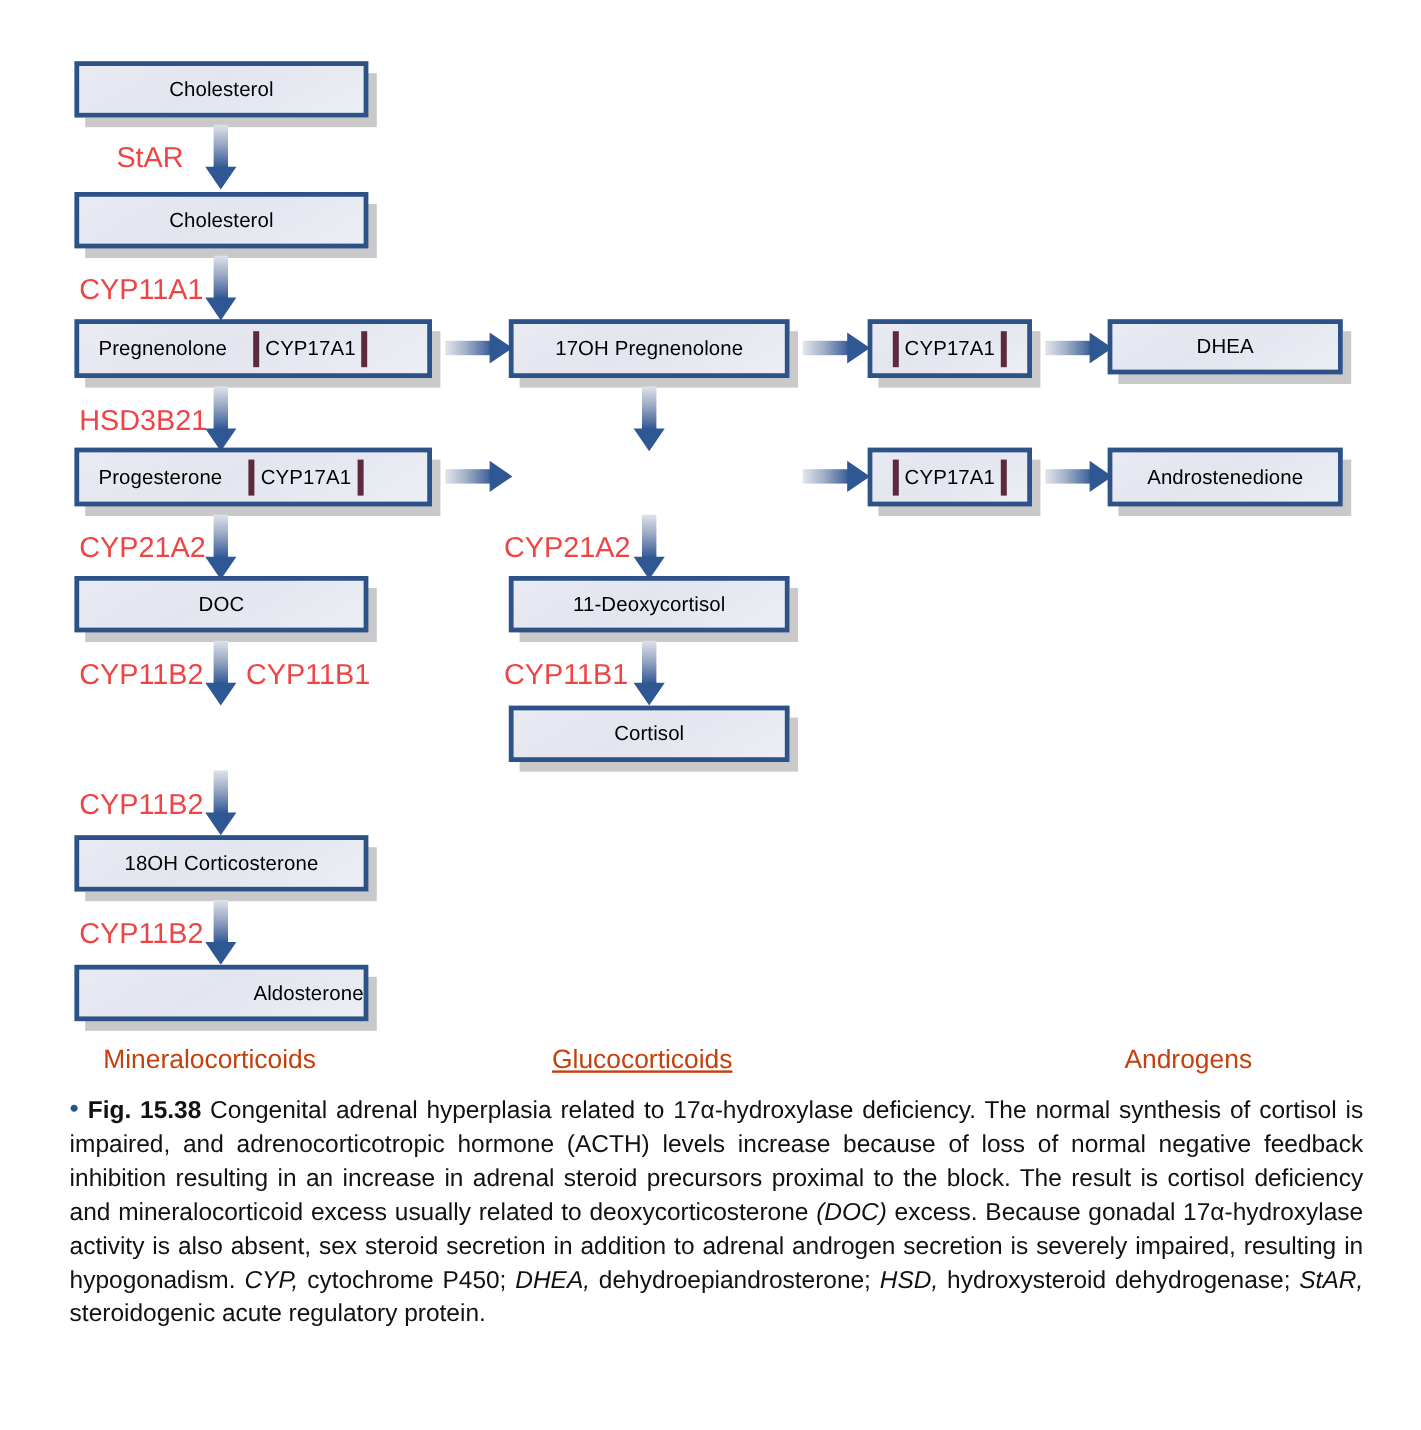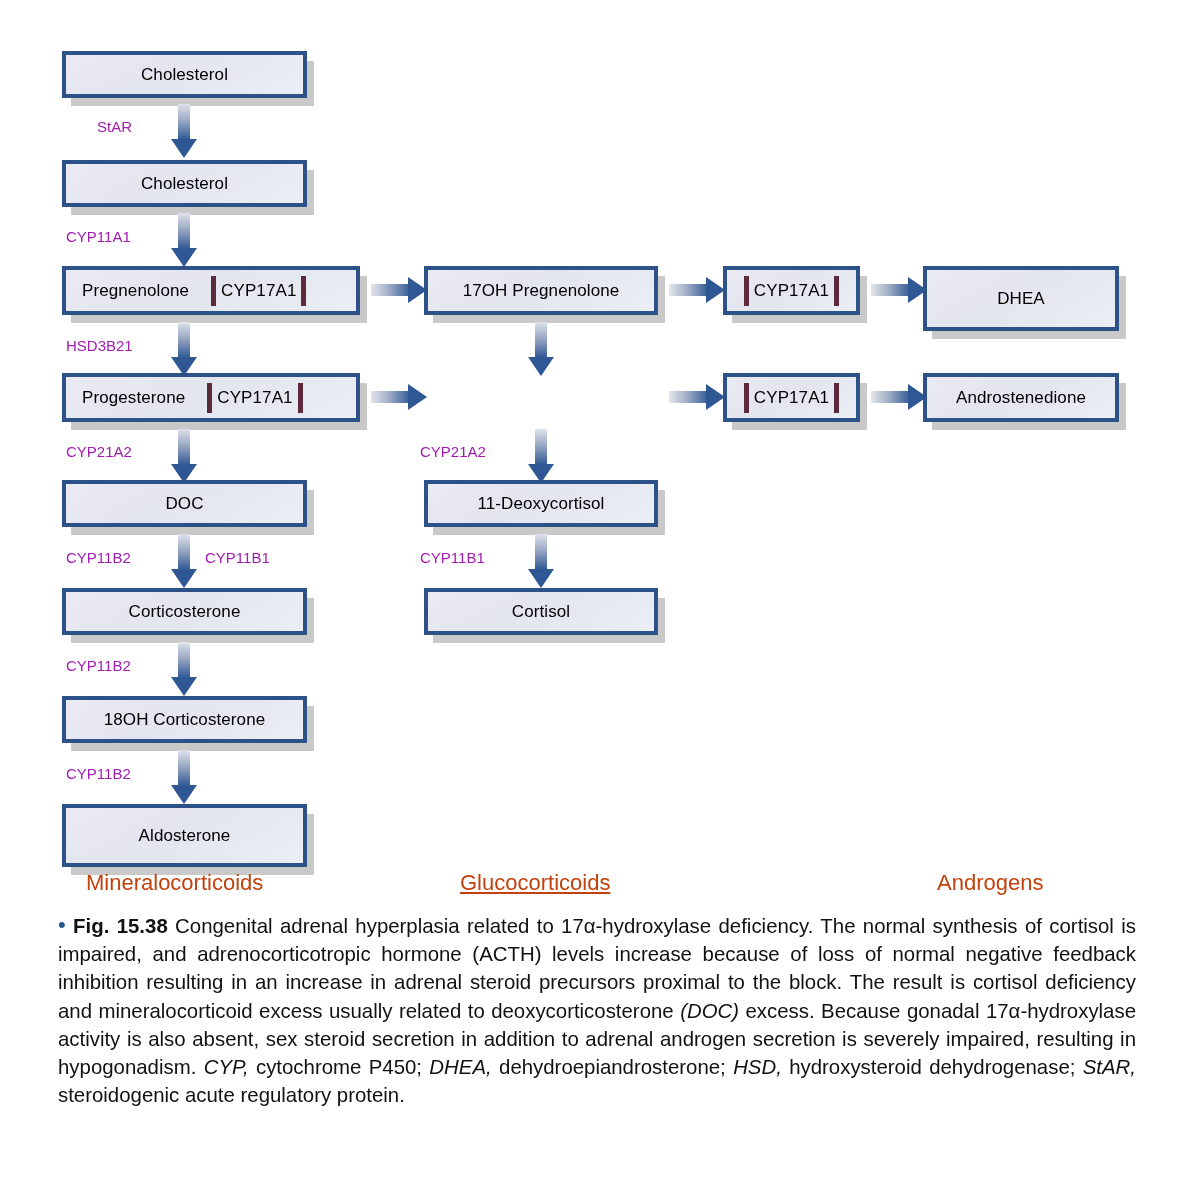--- a/index.html
+++ b/index.html
@@ -100,23 +100,23 @@
     right: 0;
     width: 0; height: 0;
     border-top: 13px solid transparent;
     border-bottom: 13px solid transparent;
     border-left: 19px solid #2f5794;
   }
 
   
   .steplabel {
     position: absolute;
-    font-size: 15px;
+    font-size: 24px;
     white-space: nowrap;
-    color: #a21caf;
+    color: #ef4444;
   }
 
   
   .classlabel {
     position: absolute;
     font-size: 22px;
     white-space: nowrap;
     color: #c2410c;
   }
 
@@ -199,41 +199,38 @@
     <span class="lbl">DOC</span>
   </div>
 
   <div class="steplabel" style="left:66px; top:549px;">CYP11B2</div>
   <div class="steplabel" style="left:205px; top:549px;">CYP11B1</div>
   <div class="varrow" style="left:178px; top:534px; height:54px;">
     <span class="shaft" style="height:36px;"></span>
     <span class="head"></span>
   </div>
 
-  <div class="node" style="left:62px; top:588px; width:245px; height:47px;">
-    <span class="lbl">Corticosterone</span>
-  </div>
 
   <div class="steplabel" style="left:66px; top:657px;">CYP11B2</div>
   <div class="varrow" style="left:178px; top:642px; height:54px;">
     <span class="shaft" style="height:36px;"></span>
     <span class="head"></span>
   </div>
 
   <div class="node" style="left:62px; top:696px; width:245px; height:47px;">
     <span class="lbl">18OH Corticosterone</span>
   </div>
 
   <div class="steplabel" style="left:66px; top:765px;">CYP11B2</div>
   <div class="varrow" style="left:178px; top:750px; height:54px;">
     <span class="shaft" style="height:36px;"></span>
     <span class="head"></span>
   </div>
 
-  <div class="node" style="left:62px; top:804px; width:245px; height:63px;">
+  <div class="node" style="left:62px; top:804px; width:245px; height:47px;justify-content:flex-end;">
     <span class="lbl">Aldosterone</span>
   </div>
 
   <div class="harrow" style="left:371px; top:284px; width:56px;">
     <span class="shaft" style="width:40px;"></span>
     <span class="head"></span>
   </div>
 
   <div class="node" style="left:424px; top:266px; width:234px; height:49px;">
     <span class="lbl">17OH Pregnenolone</span>
@@ -281,21 +278,21 @@
       <span class="bname">CYP17A1</span>
       <span class="blk-bar"></span>
     </span>
   </div>
 
   <div class="harrow" style="left:871px; top:284px; width:56px;">
     <span class="shaft" style="width:40px;"></span>
     <span class="head"></span>
   </div>
 
-  <div class="node" style="left:923px; top:266px; width:196px; height:65px;">
+  <div class="node" style="left:923px; top:266px; width:196px; height:46px;">
     <span class="lbl">DHEA</span>
   </div>
 
   <div class="harrow" style="left:669px; top:391px; width:56px;">
     <span class="shaft" style="width:40px;"></span>
     <span class="head"></span>
   </div>
 
   <div class="node enzbox" style="left:723px; top:373px; width:137px; height:49px;">
     <span class="blocked">

